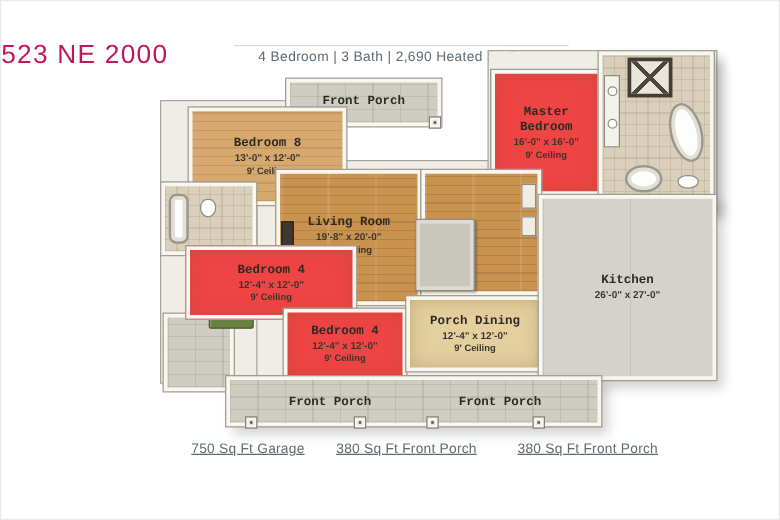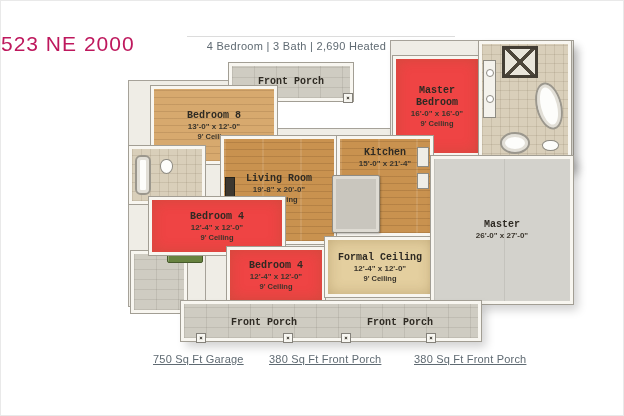--- a/index.html
+++ b/index.html
@@ -186,49 +186,45 @@
   <div class="room floor-wood" style="left:220px; top:135px; width:116px; height:108px;text-align:center;">
     <div style="position:absolute; top:34px; left:0; width:100%;">
       <div class="room-name">Living Room</div>
       <div class="room-dims">19'-8" x 20'-0"</div>
       <div class="room-ceiling">10' Ceiling</div>
     </div>
     <div class="fixture fireplace" style="left:1px; top:38px; width:10px; height:36px;"></div>
   </div>
 
   <div class="room floor-wood" style="left:336px; top:135px; width:96px; height:100px;">
-    <div style="position:absolute; top:8px; left:0; width:100%;">
-      <div class="room-name">Kitchen</div>
-      <div class="room-dims">15'-0" x 21'-4"</div>
-    </div>
     <div class="fixture island" style="left:-8px; top:36px; width:48px; height:58px;"></div>
     <div class="appliance" style="right:1px; top:8px; width:12px; height:20px;"></div>
     <div class="appliance" style="right:1px; top:34px; width:12px; height:16px;"></div>
   </div>
 
   <div class="room floor-carpet" style="left:148px; top:196px; width:136px; height:58px;">
     <div class="room-name">Bedroom 4</div>
     <div class="room-dims">12'-4" x 12'-0"</div>
     <div class="room-ceiling">9' Ceiling</div>
   </div>
 
   <div class="room floor-carpet" style="left:226px; top:246px; width:98px; height:56px;">
     <div class="room-name">Bedroom 4</div>
     <div class="room-dims">12'-4" x 12'-0"</div>
     <div class="room-ceiling">9' Ceiling</div>
   </div>
 
   <div class="room floor-carpet-dark" style="left:324px; top:236px; width:110px; height:60px;">
-    <div class="room-name">Formal Ceiling</div>
+    <div class="room-name">Porch Dining</div>
     <div class="room-dims">12'-4" x 12'-0"</div>
     <div class="room-ceiling">9' Ceiling</div>
   </div>
 
   <div class="room floor-garage shadowed" style="left:430px; top:155px; width:142px; height:148px;">
-    <div class="room-name">Master</div>
+    <div class="room-name">Kitchen</div>
     <div class="room-dims">26'-0" x 27'-0"</div>
   </div>
 
   <div class="room floor-stone shadowed" style="left:180px; top:300px; width:300px; height:40px;">
     <div class="room-name" style="position:absolute; left:30px; top:13px; width:100px;">Front Porch</div>
     <div class="room-name" style="position:absolute; left:166px; top:13px; width:100px;">Front Porch</div>
     <span class="pillar" style="left:12px;  bottom:-5px;"></span>
     <span class="pillar" style="left:99px;  bottom:-5px;"></span>
     <span class="pillar" style="left:157px; bottom:-5px;"></span>
     <span class="pillar" style="left:242px; bottom:-5px;"></span>

